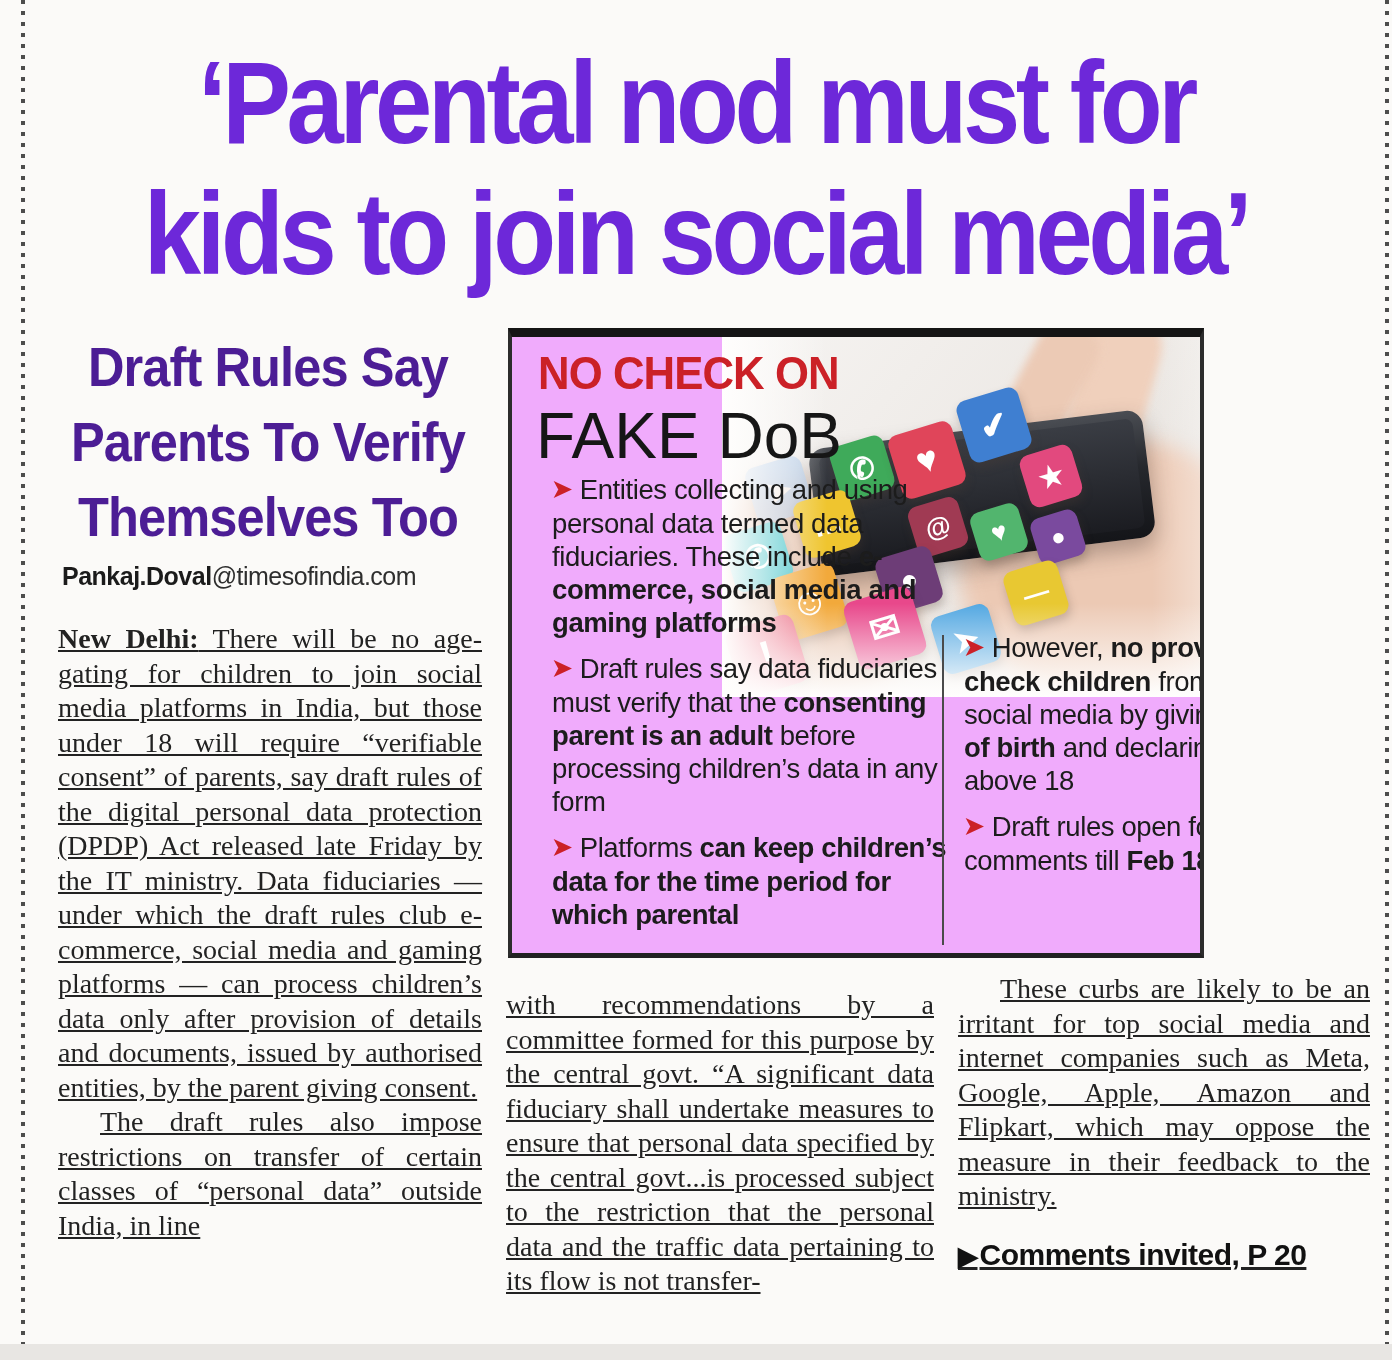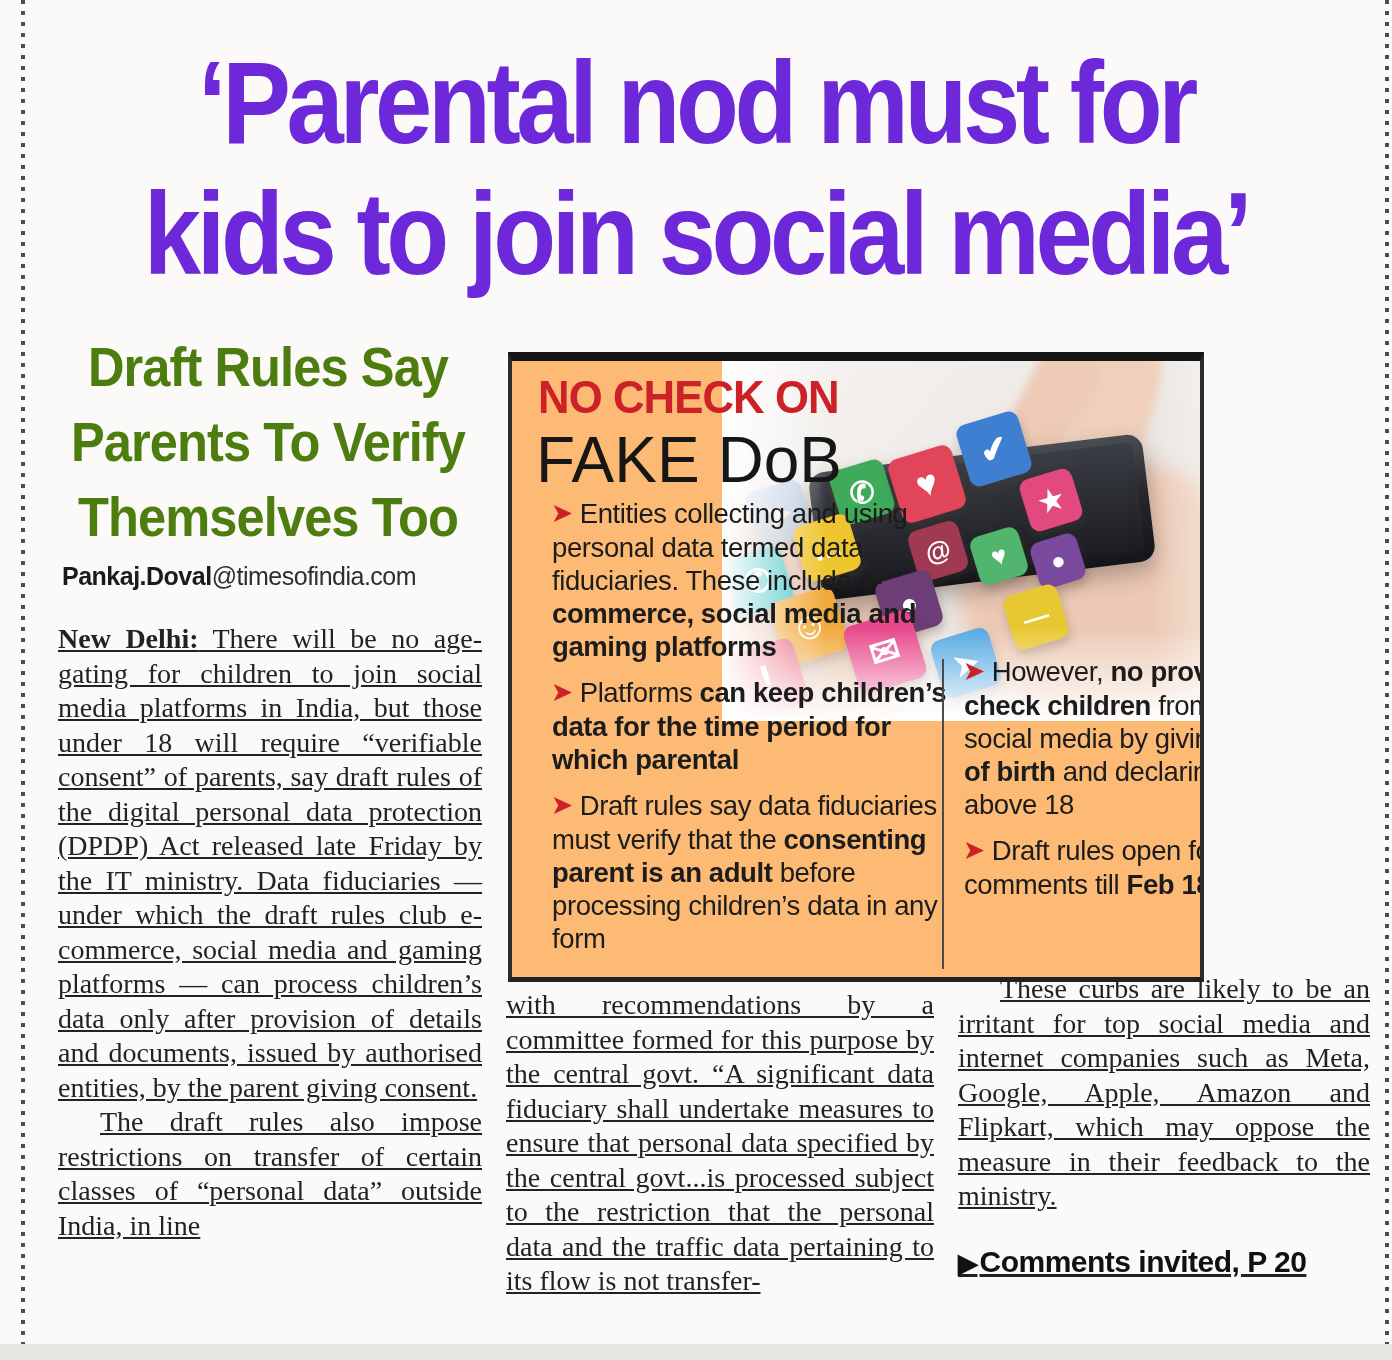--- a/index.html
+++ b/index.html
@@ -23,21 +23,21 @@
     font-weight:700;color:#6d28d9;
   }
   .headline .hline{
     display:block;font-size:117px;line-height:131px;letter-spacing:-5px;
     transform:scaleX(0.88);transform-origin:50% 50%;white-space:nowrap;
   }
 
   
   .deck{
     position:absolute;left:48px;width:440px;top:330px;text-align:center;
-    font-weight:700;color:#4d7c0f;
+    font-weight:700;color:#4c1d95;
   }
   .deck .dline{
     display:block;font-size:55px;line-height:75px;letter-spacing:-1px;
     transform:scaleX(0.92);transform-origin:50% 50%;white-space:nowrap;
   }
   .byline{
     position:absolute;left:62px;width:430px;top:562px;
     font-size:25px;letter-spacing:-0.5px;color:#1b1b1b;white-space:nowrap;
   }
   .byline .name{font-weight:700;}
@@ -52,31 +52,31 @@
   .col-left{left:58px;width:424px;top:622px;}
   .col-mid{left:506px;width:428px;top:972px;margin-top:16px;}
   .col-right{left:958px;width:412px;top:972px;}
   .bodycol p{margin:0;}
   .bodycol p.indent{text-indent:42px;}
   .dateline{font-weight:700;}
 
   .comments{
     font-family:"Liberation Sans",sans-serif;
     font-size:30px;font-weight:700;letter-spacing:-0.5px;color:#111;
-    margin-top:31px;text-align:left;white-space:nowrap;
+    margin-top:24px;text-align:left;white-space:nowrap;
   }
   .comments .tri{font-size:26px;margin-right:2px;}
 
   
   .infobox{
     position:absolute;left:508px;top:328px;width:696px;height:630px;
-    background:#fdba74;
+    background:#f0abfc;
     border-left:4px solid #2c2c2c;border-right:4px solid #2c2c2c;
     border-top:9px solid #151515;border-bottom:5px solid #222;
-    box-sizing:border-box;overflow:hidden;margin-top:24px;
+    box-sizing:border-box;overflow:hidden;
   }
   .kicker{
     position:absolute;left:26px;top:8px;
     font-size:47px;font-weight:900;letter-spacing:-1px;white-space:nowrap;
     transform:scaleX(0.93);transform-origin:left center;
   }
   .fake-title{
     position:absolute;left:24px;top:62px;
     font-size:64px;font-weight:400;letter-spacing:0px;color:#161616;white-space:nowrap;
     transform:scaleX(1.0);transform-origin:left center;
@@ -229,22 +229,22 @@
         </div>
       </div>
     <div class="fade"></div>
   </div>
 
   <div class="kicker" style="color: rgb(203, 33, 39);">NO CHECK ON</div>
   <div class="fake-title">FAKE DoB</div>
 
   <div class="ib-col ib-left" id="ib-left">
       <p><span class="arrow" style="color: rgb(203, 33, 39);">➤</span><span>Entities collecting and using personal data termed data fiduciaries. These include </span><span class="b">e-commerce, social media and gaming platforms</span></p>
+      <p><span class="arrow" style="color: rgb(203, 33, 39);">➤</span><span>Draft rules say data fiduciaries must verify that the </span><span class="b">consenting parent is an adult</span><span> before processing children’s data in any form</span></p>
       <p><span class="arrow" style="color: rgb(203, 33, 39);">➤</span><span>Platforms </span><span class="b">can keep children’s data for the time period for which parental</span></p>
-      <p><span class="arrow" style="color: rgb(203, 33, 39);">➤</span><span>Draft rules say data fiduciaries must verify that the </span><span class="b">consenting parent is an adult</span><span> before processing children’s data in any form</span></p>
     </div>
   <div class="ib-divider"></div>
   <div class="ib-col ib-right" id="ib-right">
       <p><span class="arrow" style="color: rgb(203, 33, 39);">➤</span><span>However, </span><span class="b">no provision to check children</span><span> from joining social media by giving </span><span class="b">false date of birth</span><span> and declaring they are above 18</span></p>
       <p><span class="arrow" style="color: rgb(203, 33, 39);">➤</span><span>Draft rules open for public comments till </span><span class="b">Feb 18</span></p>
     </div>
 </div>
 
 <div class="bodycol col-mid">
   <p>with recommendations by a committee formed for this purpose by the central govt. “A significant data fiduciary shall undertake measures to ensure that personal data specified by the central govt...is processed subject to the restriction that the personal data and the traffic data pertaining to its flow is not transfer-</p>

